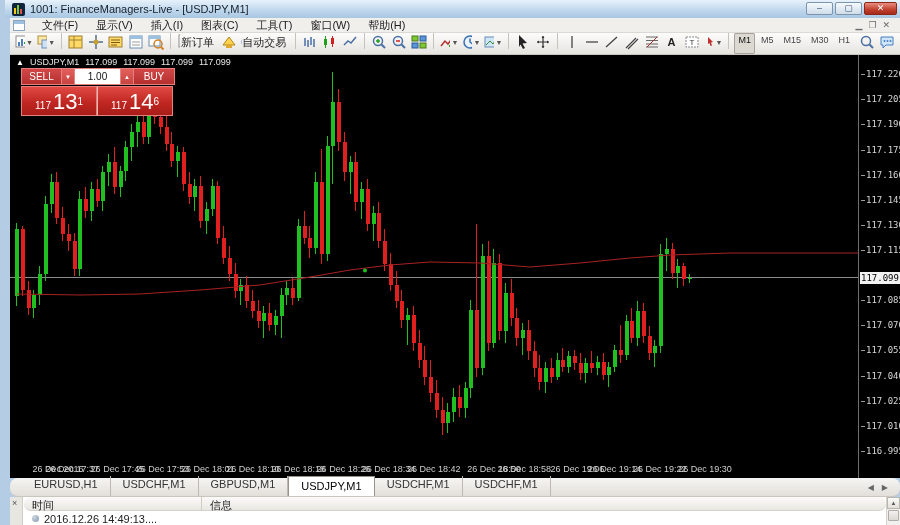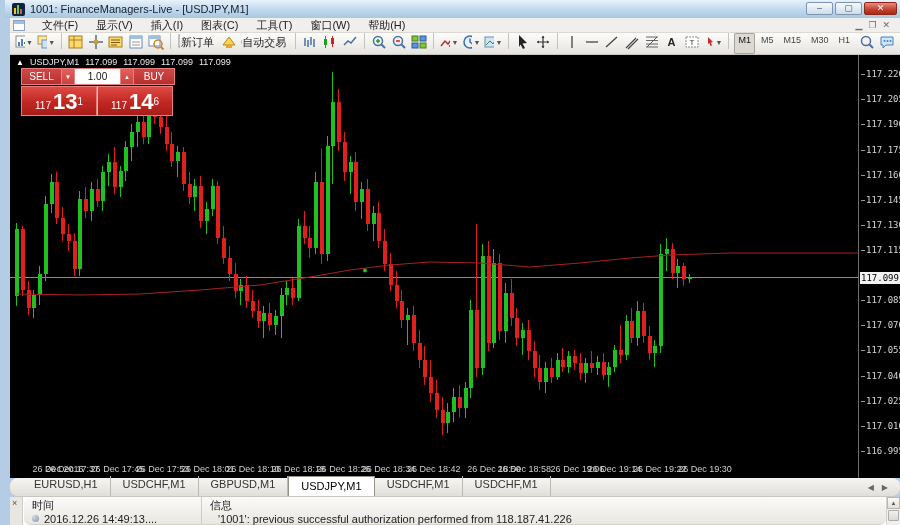--- a/index.html
+++ b/index.html
@@ -65,35 +65,35 @@
   .oc-step { width:13px; background:linear-gradient(#e3605c,#c74442); color:#fff; font-size:6px;
     display:flex; align-items:center; justify-content:center; border:1px solid #e4807d; border-left:none; }
   .oc-vol { width:46px; background:#fff; color:#111; font-size:10px; text-align:center; border:1px solid #e4807d;
     border-left:none; line-height:15px; }
   .oc-buy { border-left:none; }
   .oc-row2 { display:flex; height:30px; margin-top:1px; }
   .oc-big { width:76px; background:linear-gradient(#e04a43,#c02722 55%,#a81d18); color:#fff;
     display:flex; align-items:flex-end; justify-content:center; padding-bottom:3px; border:1px solid #e4807d; }
   .oc-big + .oc-big { border-left:1px solid #f0b6b3; }
   .oc-sm { font-size:10px; line-height:12px; margin-right:2px; }
-  .oc-lg { font-size:22px; font-weight:bold; line-height:20px; }
+  .oc-lg { font-size:22px; font-weight:normal; line-height:20px; }
   .oc-sup { font-size:10px; line-height:20px; vertical-align:top; }
 
   
   .tabbar { position:absolute; left:5px; top:478px; width:890px; height:19px;
     background:linear-gradient(#f6f5f3,#e2dfda); border-bottom:1px solid #c9c6c0; display:flex; align-items:flex-end; padding-left:12px;border-radius:8px; }
   .tab { font-size:11px; color:#333; padding:2px 12px 3px; border-right:1px solid #bcb9b2; line-height:13px; }
   .tab.active { background:#fff; border:1px solid #98948c; border-bottom:none; color:#000; padding-top:3px; }
   .tab-arrows { margin-left:auto; display:flex; gap:8px; padding:0 12px 4px 0; color:#666; font-size:8px; }
 
   
   .terminal { position:absolute; left:5px; top:497px; width:890px; height:28px; background:#fff; }
   .t-gutter { position:absolute; left:0; top:0; width:13px; height:28px; background:#e8e6e1; border-right:1px solid #d0cdc7; }
   .t-close { position:absolute; left:2px; top:1px; color:#555; font-size:9px; }
-  .t-header { position:absolute; left:14px; top:0; width:862px; height:28px;
+  .t-header { position:absolute; left:14px; top:0; width:862px; height:14px;
     background:linear-gradient(#fbfaf9,#e9e7e2); border-bottom:1px solid #d5d2cc; display:flex;border-radius:7px; }
   .t-col { font-size:11px; color:#222; padding:1px 0 0 8px; }
   .t-col.c1 { width:178px; border-right:1px solid #cfccc6; }
   .t-row { position:absolute; left:14px; top:15px; width:862px; height:13px; display:flex; align-items:center; }
   .t-ico { width:7px; height:7px; border-radius:50%; background:radial-gradient(circle at 30% 30%,#cfd8e2,#8396ab); margin:0 5px 0 8px; }
   .t-time { width:166px; font-size:11px; color:#222; }
   .t-msg { font-size:11px; color:#222; padding-left:8px; }
   .t-scroll { position:absolute; right:0; top:0; width:14px; height:28px; background:#f1f0ee; border-left:1px solid #d5d2cc; }
   .t-sbtn { width:13px; height:12px; border:1px solid #b9b6b0; background:linear-gradient(#fbfbfa,#e2dfda);
     color:#555; font-size:6px; text-align:center; line-height:10px; }
@@ -683,21 +683,20 @@
     <div class="t-gutter">
       <div class="t-close">×</div>
     </div>
     <div class="t-header">
       <div class="t-col c1">时间</div>
       <div class="t-col">信息</div>
     </div>
     <div class="t-row">
       <div class="t-ico"></div>
       <div class="t-time">2016.12.26 14:49:13....</div>
-      <div class="t-msg">'1001': previous successful authorization performed from 118.187.41.226</div>
     </div>
     <div class="t-scroll">
       <div class="t-sbtn">▲</div>
       <div class="t-thumb"></div>
     </div>
   </div>
 
 </div>
 
 </body></html>

